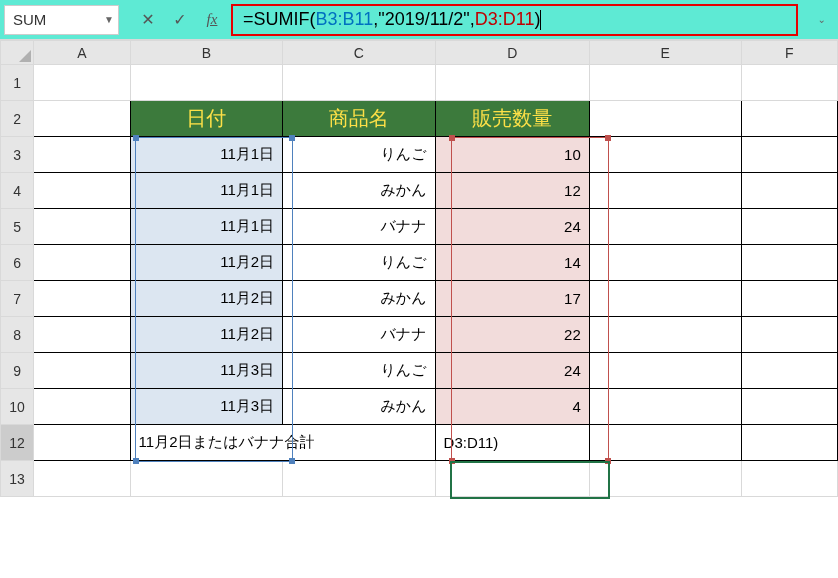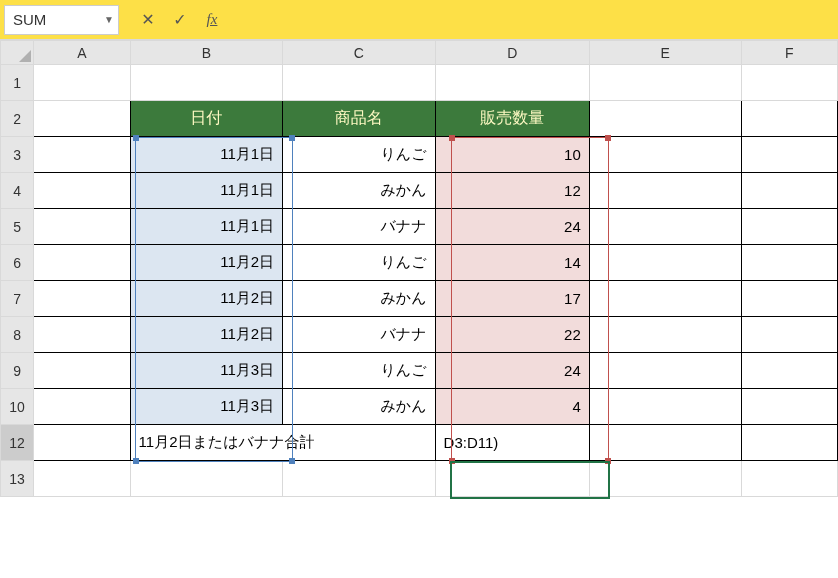--- a/index.html
+++ b/index.html
@@ -6,21 +6,21 @@
 body { font-family: "Meiryo", "MS PGothic", sans-serif; font-size: 14px; background: #fff; color: #000; }
 
 .container { width: 838px; height: 578px; position: relative; overflow: hidden; }
 
 
 .formula-bar-row {
   display: flex;
   align-items: center;
   height: 40px;
   border-bottom: 1px solid #d9d9d9;
-  background: #fde047;
+  background: #5eead4;
 }
 .name-box {
   width: 115px;
   height: 30px;
   margin-left: 4px;
   display: flex;
   align-items: center;
   padding: 0 8px;
   font-size: 15px;
   color: #333;
@@ -108,23 +108,23 @@
 .colA-w { width: 100px; }
 .colB-w { width: 158px; }
 .colC-w { width: 158px; }
 .colD-w { width: 158px; }
 .colE-w { width: 158px; }
 .colF-w { width: 100px; }
 
 
 .tbl-hdr {
   background: #3c7a3c;
-  color: #fef9c3;
+  color: #fde047;
   text-align: center;
-  font-size: 16px;
+  font-size: 20px;
   border: 1px solid #fff !important;
 }
 
 
 .cell { padding: 0 8px; text-align: right; font-size: 15px; background: #fff; }
 .cell.c-left { text-align: left; }
 
 
 .sel-blue { background: #dce6f1 !important; }
 .sel-red  { background: #f2dcdb !important; }
@@ -167,20 +167,29 @@
 
 <div class="formula-bar-row">
   <div class="name-box">
     <span>SUM</span>
     <span class="name-box-dd">▼</span>
   </div>
   <div class="fb-buttons">
     <div class="fb-btn">✕</div>
     <div class="fb-btn">✓</div>
     <div class="fb-btn fx-label">fx</div>
+  </div>
+  <div class="formula-input">
+    <span>=SUMIF(</span>
+        <span class="ref-blue">B3:B11</span>
+        <span>,"2019/11/2",</span>
+        <span class="ref-red">D3:D11</span>
+        <span>)</span>
+        <span class="formula-cursor"></span>
+    <span class="formula-expand">⌄</span>
   </div>
 </div>
 
 <div class="sheet">
 <table class="grid">
   <tbody>
           <tr>
     <th class="corner">
               <div class="corner-tri"></div>
             </th>

